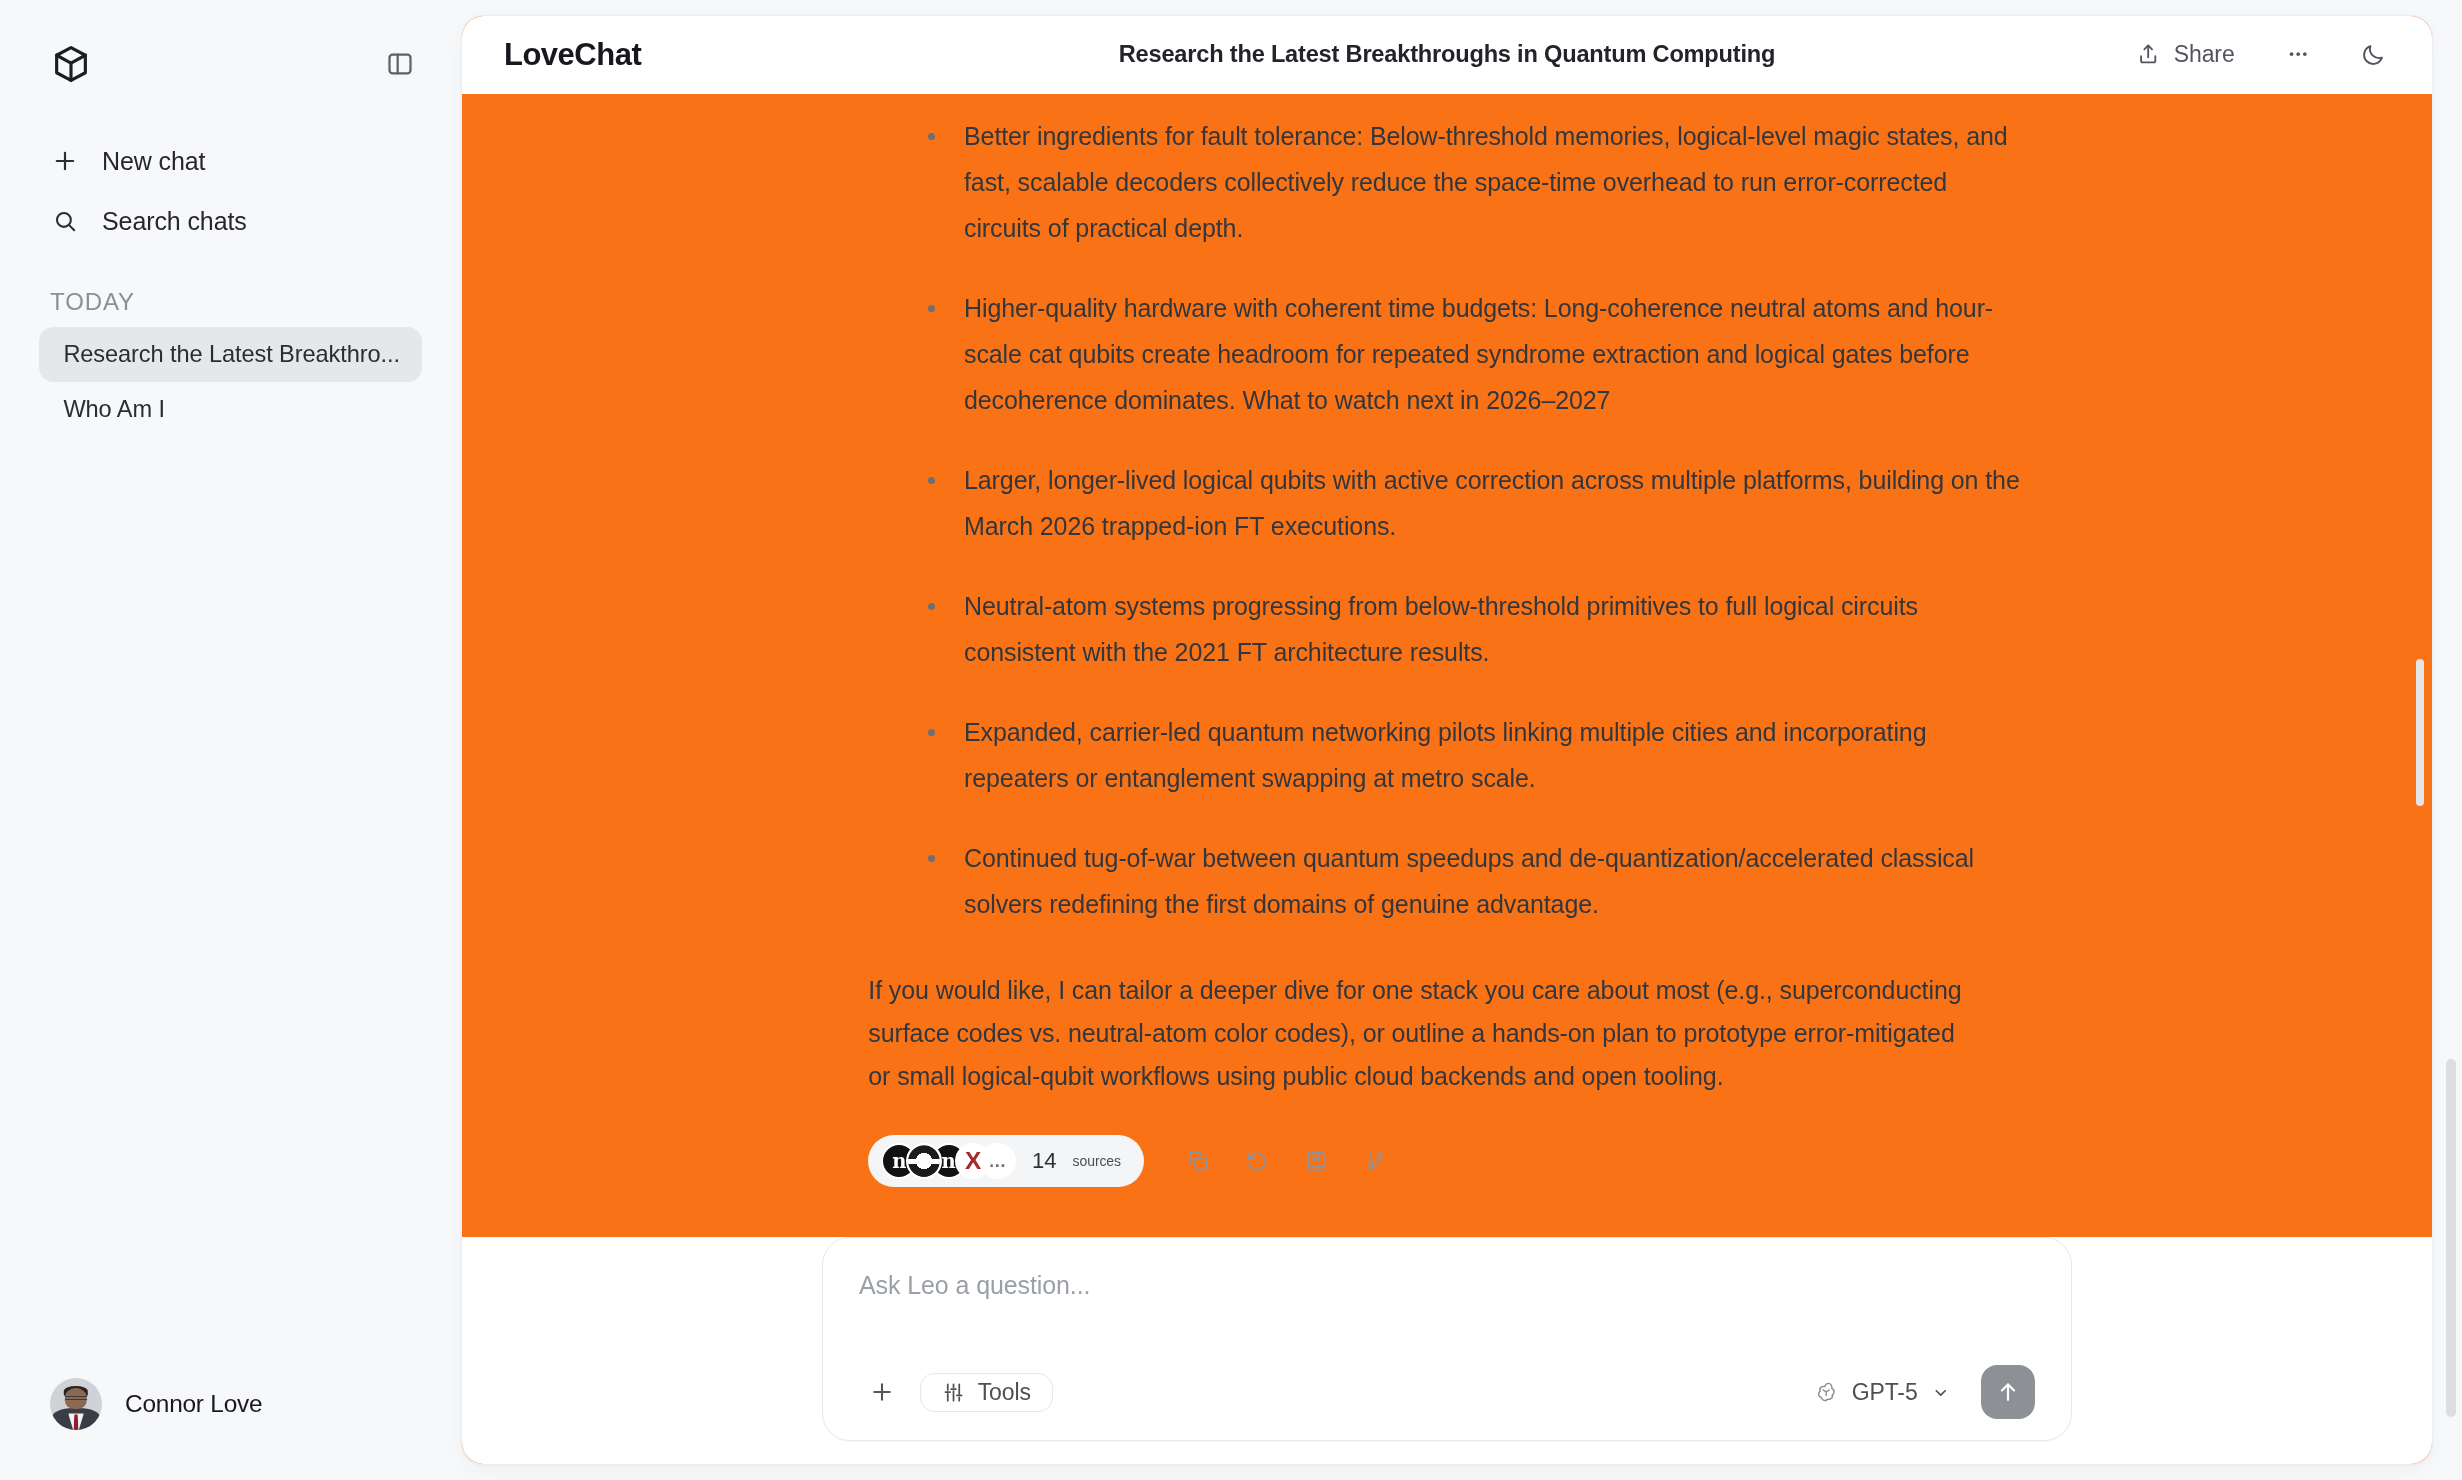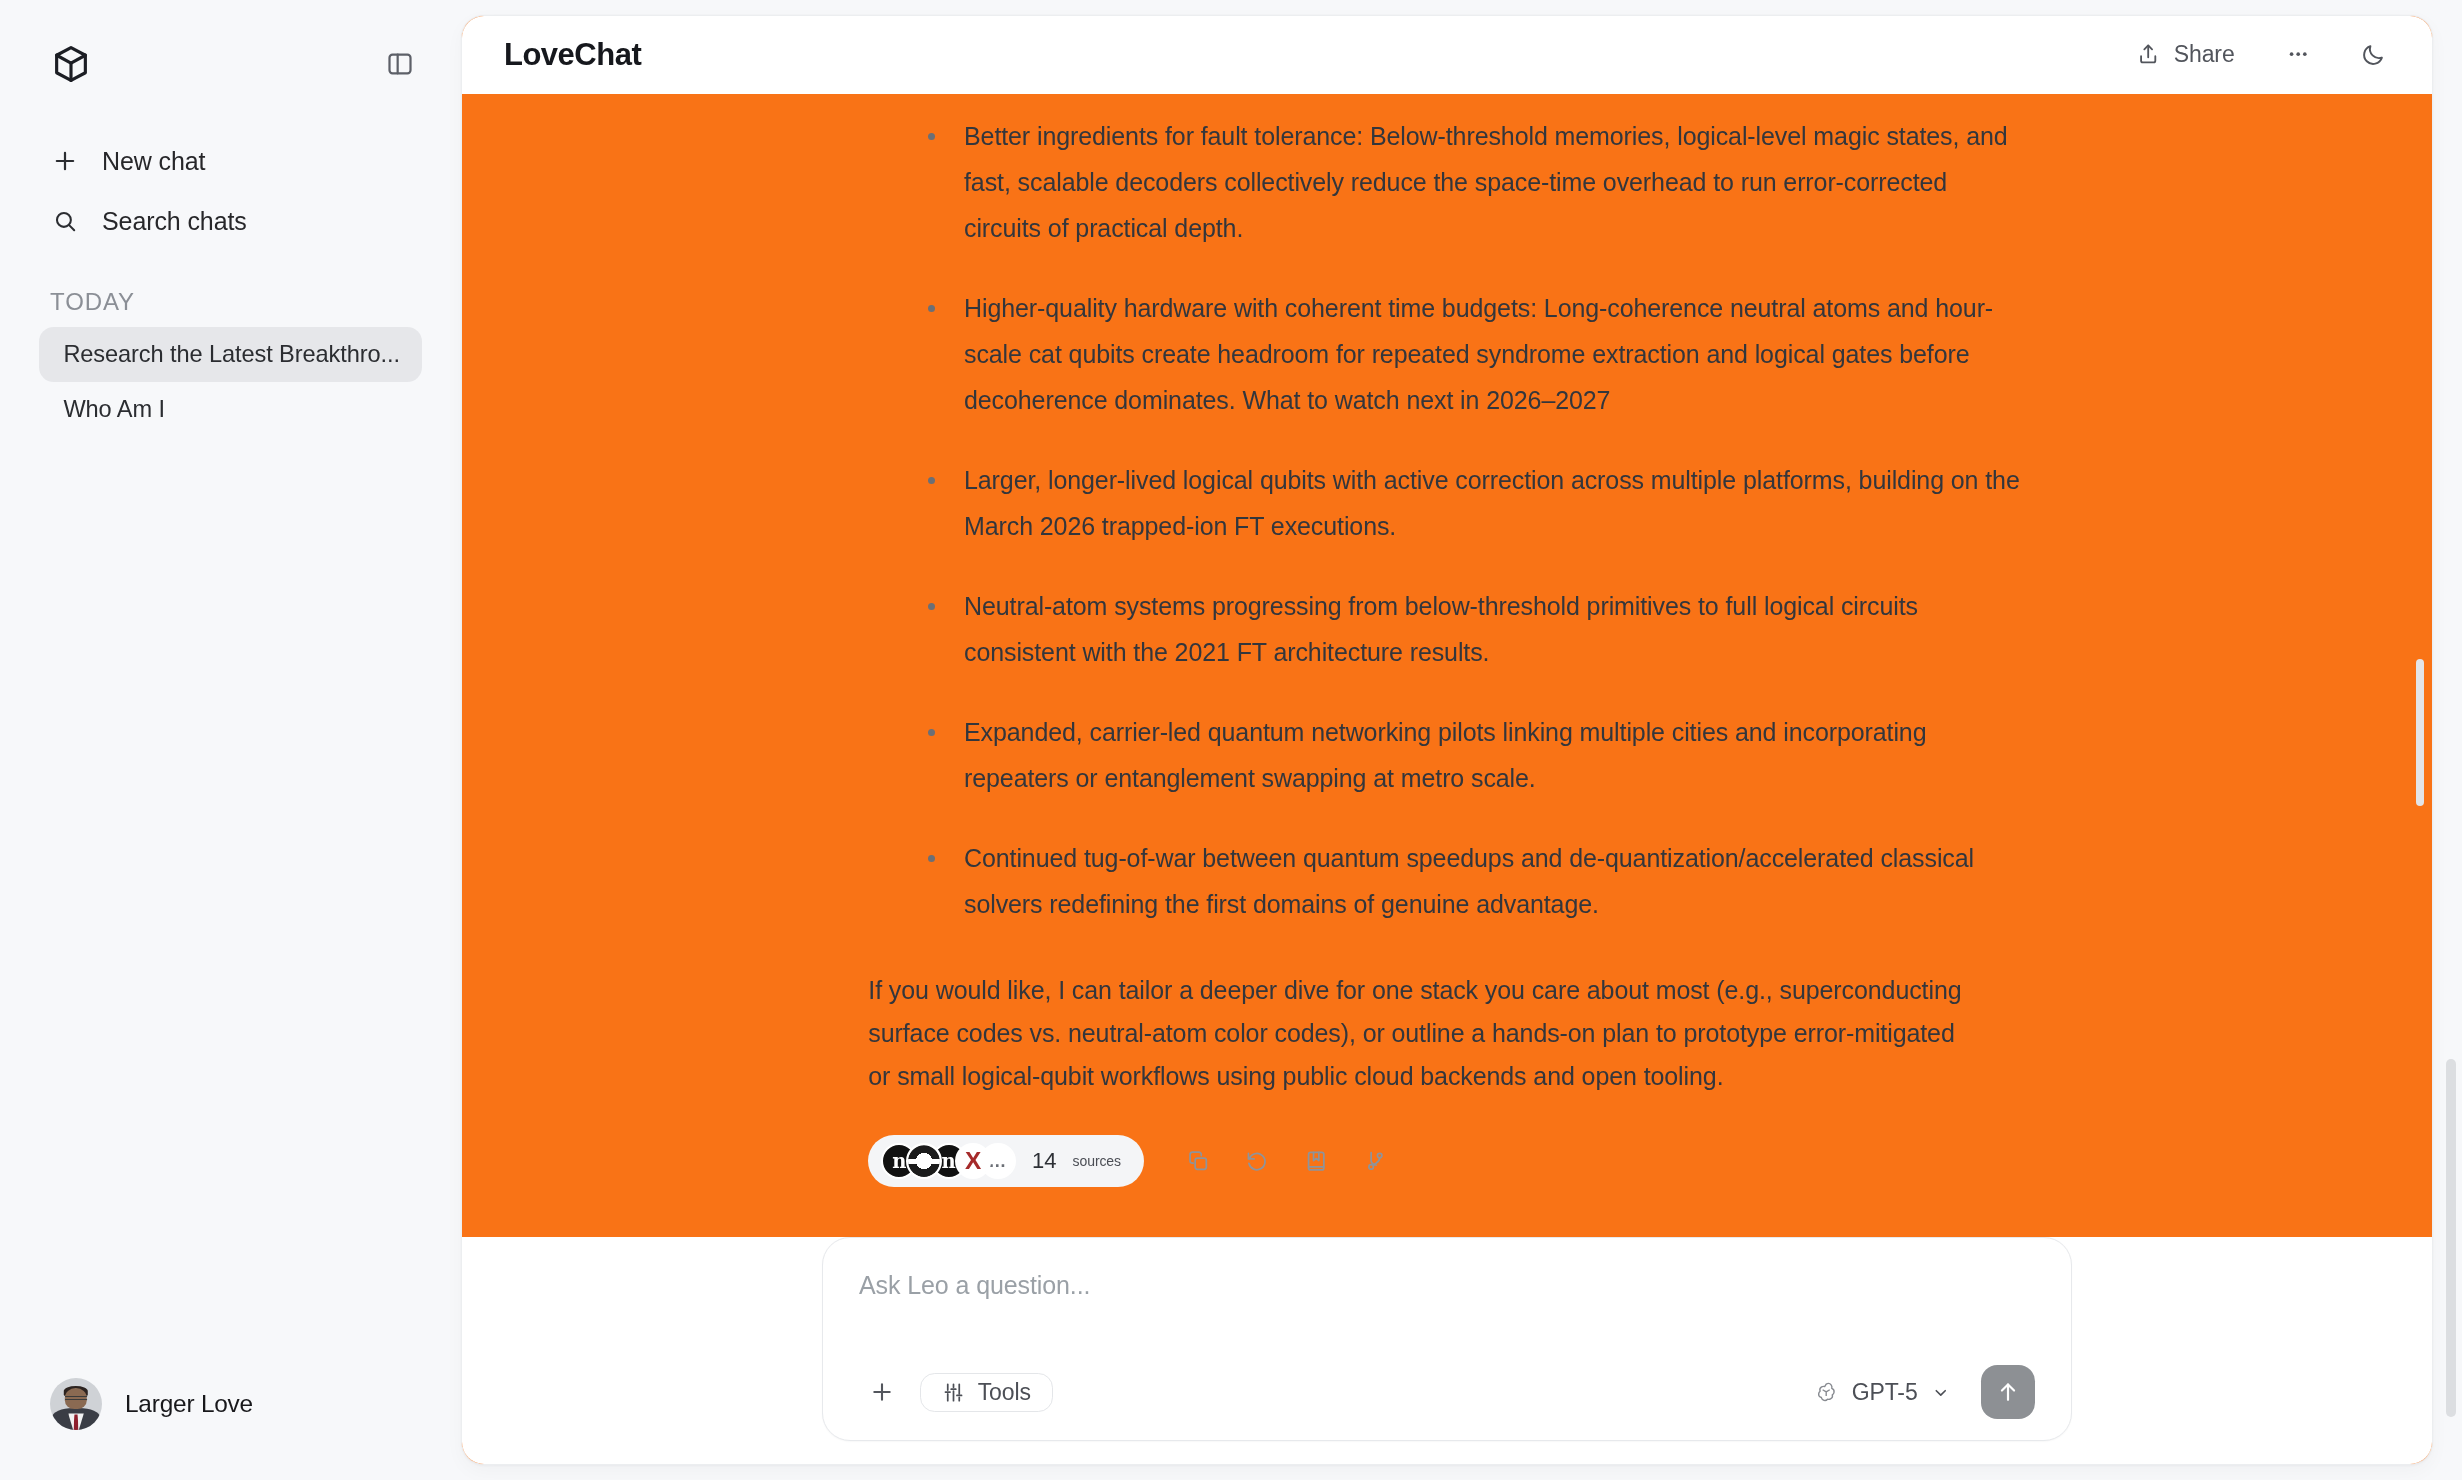--- a/index.html
+++ b/index.html
@@ -431,29 +431,30 @@
 
     <div class="sidebar-footer">
       <span class="avatar">
         <span class="body"></span>
         <span class="shirt"></span>
         <span class="tie"></span>
         <span class="hair"></span>
         <span class="head"></span>
         <span class="glasses"></span>
       </span>
-      <span class="user-name">Larger Love</span>
+      <span class="user-name">Connor Love</span>
     </div>
   </aside>
 
   <div class="main-wrap">
     <section class="main">
 
       <header class="topbar">
         <div class="brand">LoveChat</div>
+        <div class="topbar-title">Research the Latest Breakthroughs in Quantum Computing</div>
         <div class="topbar-actions">
           <div class="share-btn">
             <span>
               <svg width="24.4" height="24.4" viewBox="0 0 24 24" fill="none" stroke="#52555c" stroke-width="1.8" stroke-linecap="round" stroke-linejoin="round">
                 <path d="M12 15V3.6"></path>
                 <path d="M8.2 7.2 12 3.4l3.8 3.8"></path>
                 <path d="M5 14v4.5a1.6 1.6 0 0 0 1.6 1.6h10.8A1.6 1.6 0 0 0 19 18.5V14"></path>
               </svg>
             </span>
             <span>Share</span>

